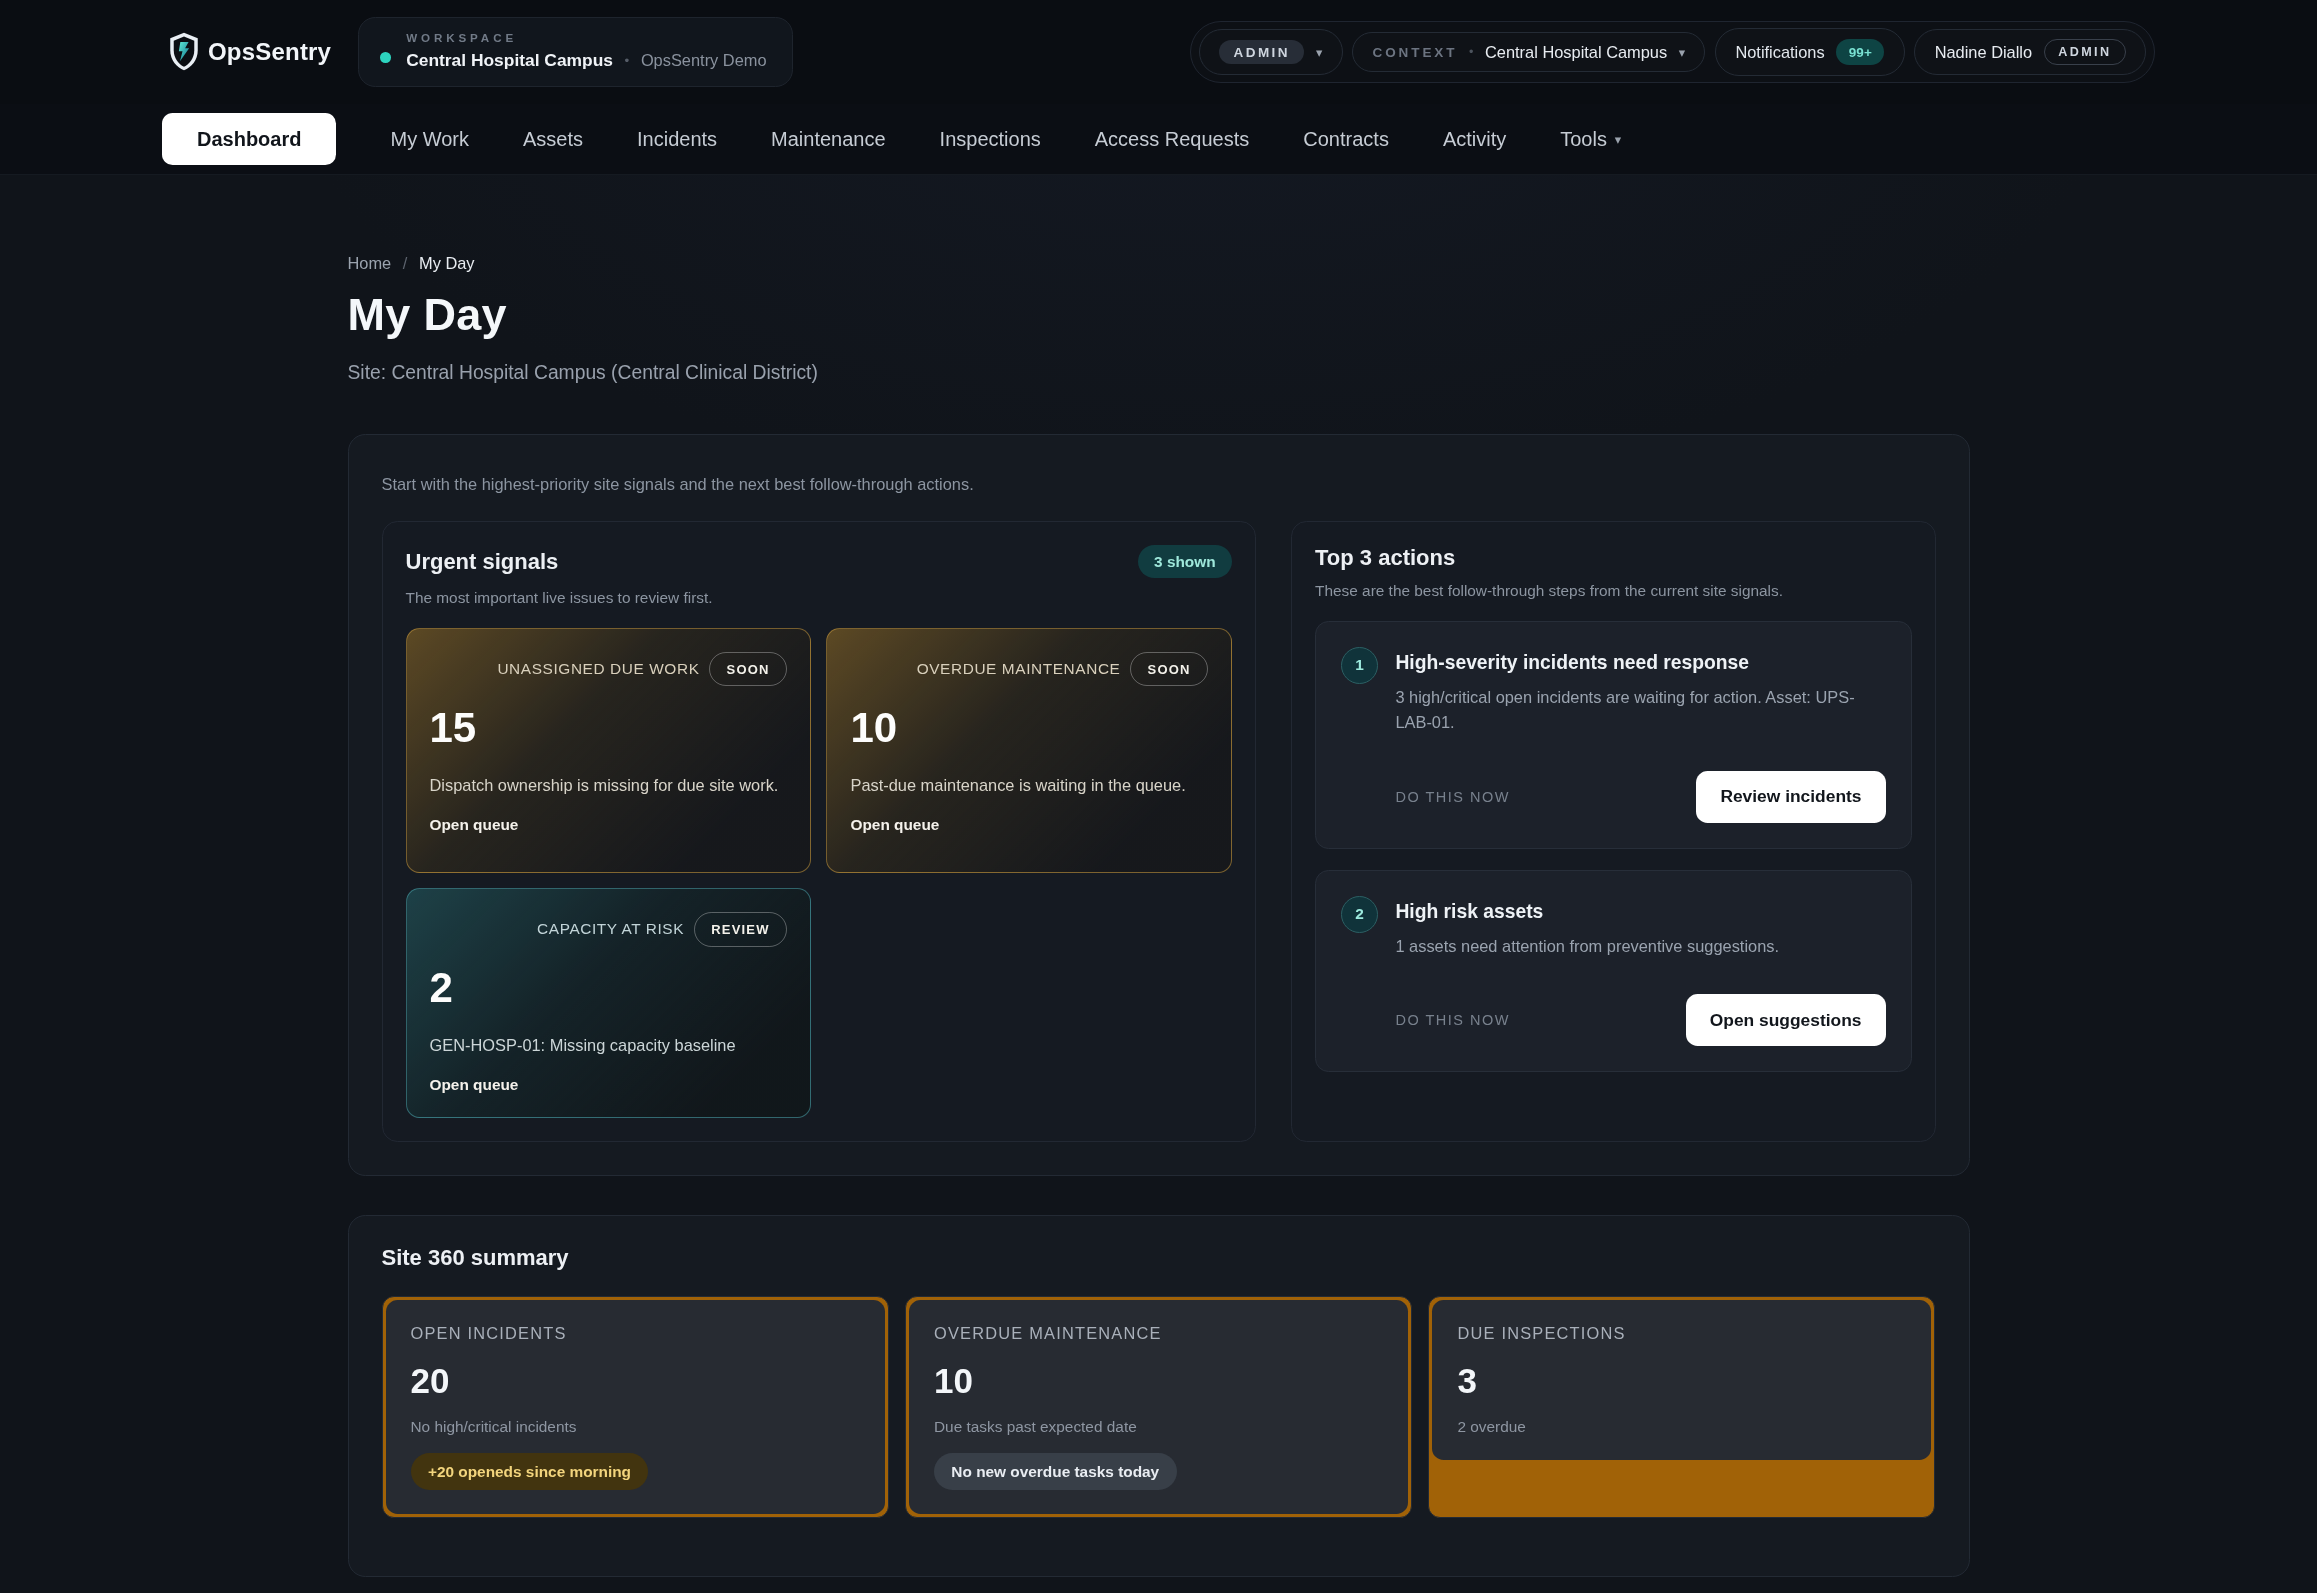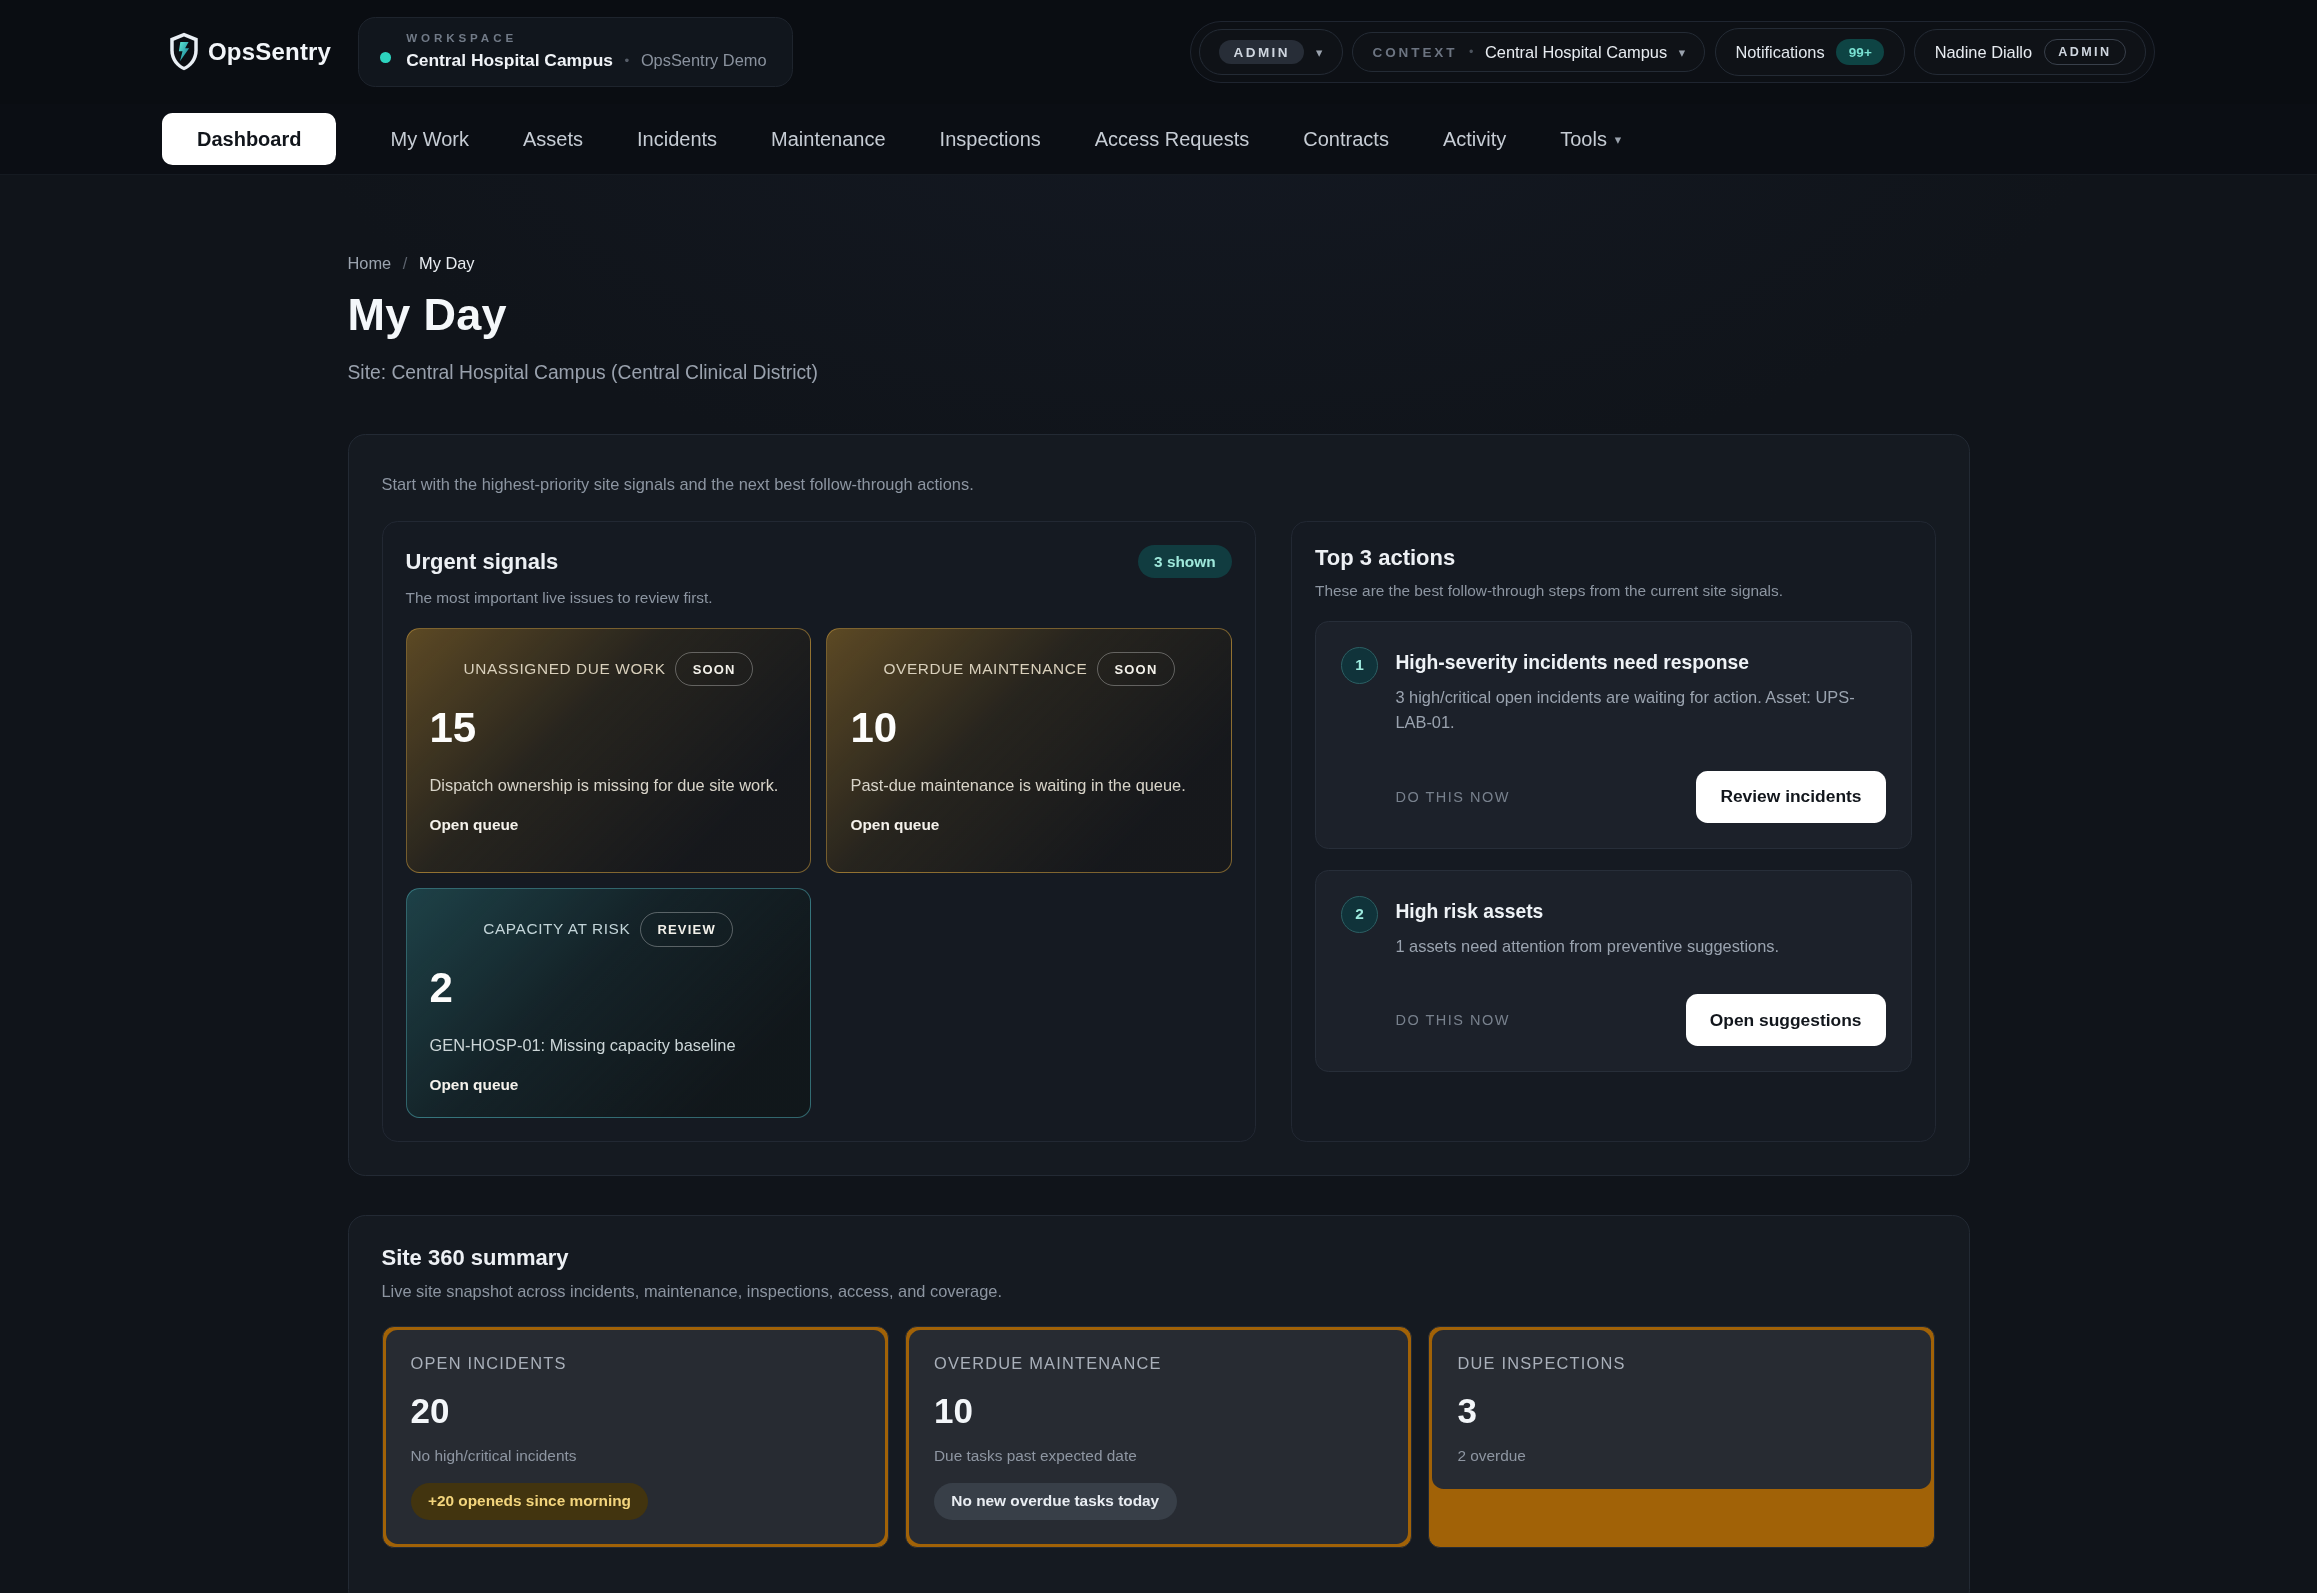--- a/index.html
+++ b/index.html
@@ -94,21 +94,21 @@
   .signal.amber {
     min-height:245px;
     background:linear-gradient(135deg, rgba(199,146,48,0.40) 0%, rgba(120,92,38,0.18) 40%, rgba(22,24,28,0.92) 80%), #15181c;
     border:1px solid rgba(196,152,62,0.55);
   }
   .signal.teal {
     min-height:220px;
     background:linear-gradient(135deg, rgba(48,132,142,0.38) 0%, rgba(30,82,92,0.18) 42%, rgba(17,23,27,0.92) 82%), #12181c;
     border:1px solid rgba(74,162,172,0.55);
   }
-  .sig-head { display:flex; justify-content:center; align-items:flex-start; gap:9.7px; }
+  .sig-head { display:flex; justify-content:flex-end; align-items:flex-start; gap:9.7px; }
   .sig-label { font-size:15.4px; letter-spacing:0.6px; padding-top:7.7px; }
   .signal.amber .sig-label { color:#d9d0bc; }
   .signal.teal  .sig-label { color:#c2d4d8; }
   .sig-tag {
     border:1px solid rgba(255,255,255,0.30); border-radius:965px;
     padding:8.7px 16.4px; font-size:13px; font-weight:bold; letter-spacing:1.2px; color:#f3f1ea;
     flex-shrink:0;
   }
   .sig-value { font-size:42px; font-weight:bold; color:#fdfdfc; margin-top:17.4px; }
   .sig-desc { font-size:16.4px; line-height:1.5; margin-top:21px; }
@@ -303,21 +303,20 @@
                 </div>
               </div>
             </div>
           </div>
         </div>
       </div>
     </section>
 
     <section class="panel site360">
       <h2>Site 360 summary</h2>
-      <p class="panel-sub">Live site snapshot across incidents, maintenance, inspections, access, and coverage.</p>
 
       <div class="site-grid">
         <div class="stat-outer">
           <div class="stat-inner">
             <div class="stat-label">OPEN INCIDENTS</div>
             <div class="stat-value">20</div>
             <div class="stat-desc">No high/critical incidents</div>
             <span class="stat-badge amber">+20 openeds since morning</span>
           </div>
         </div>

